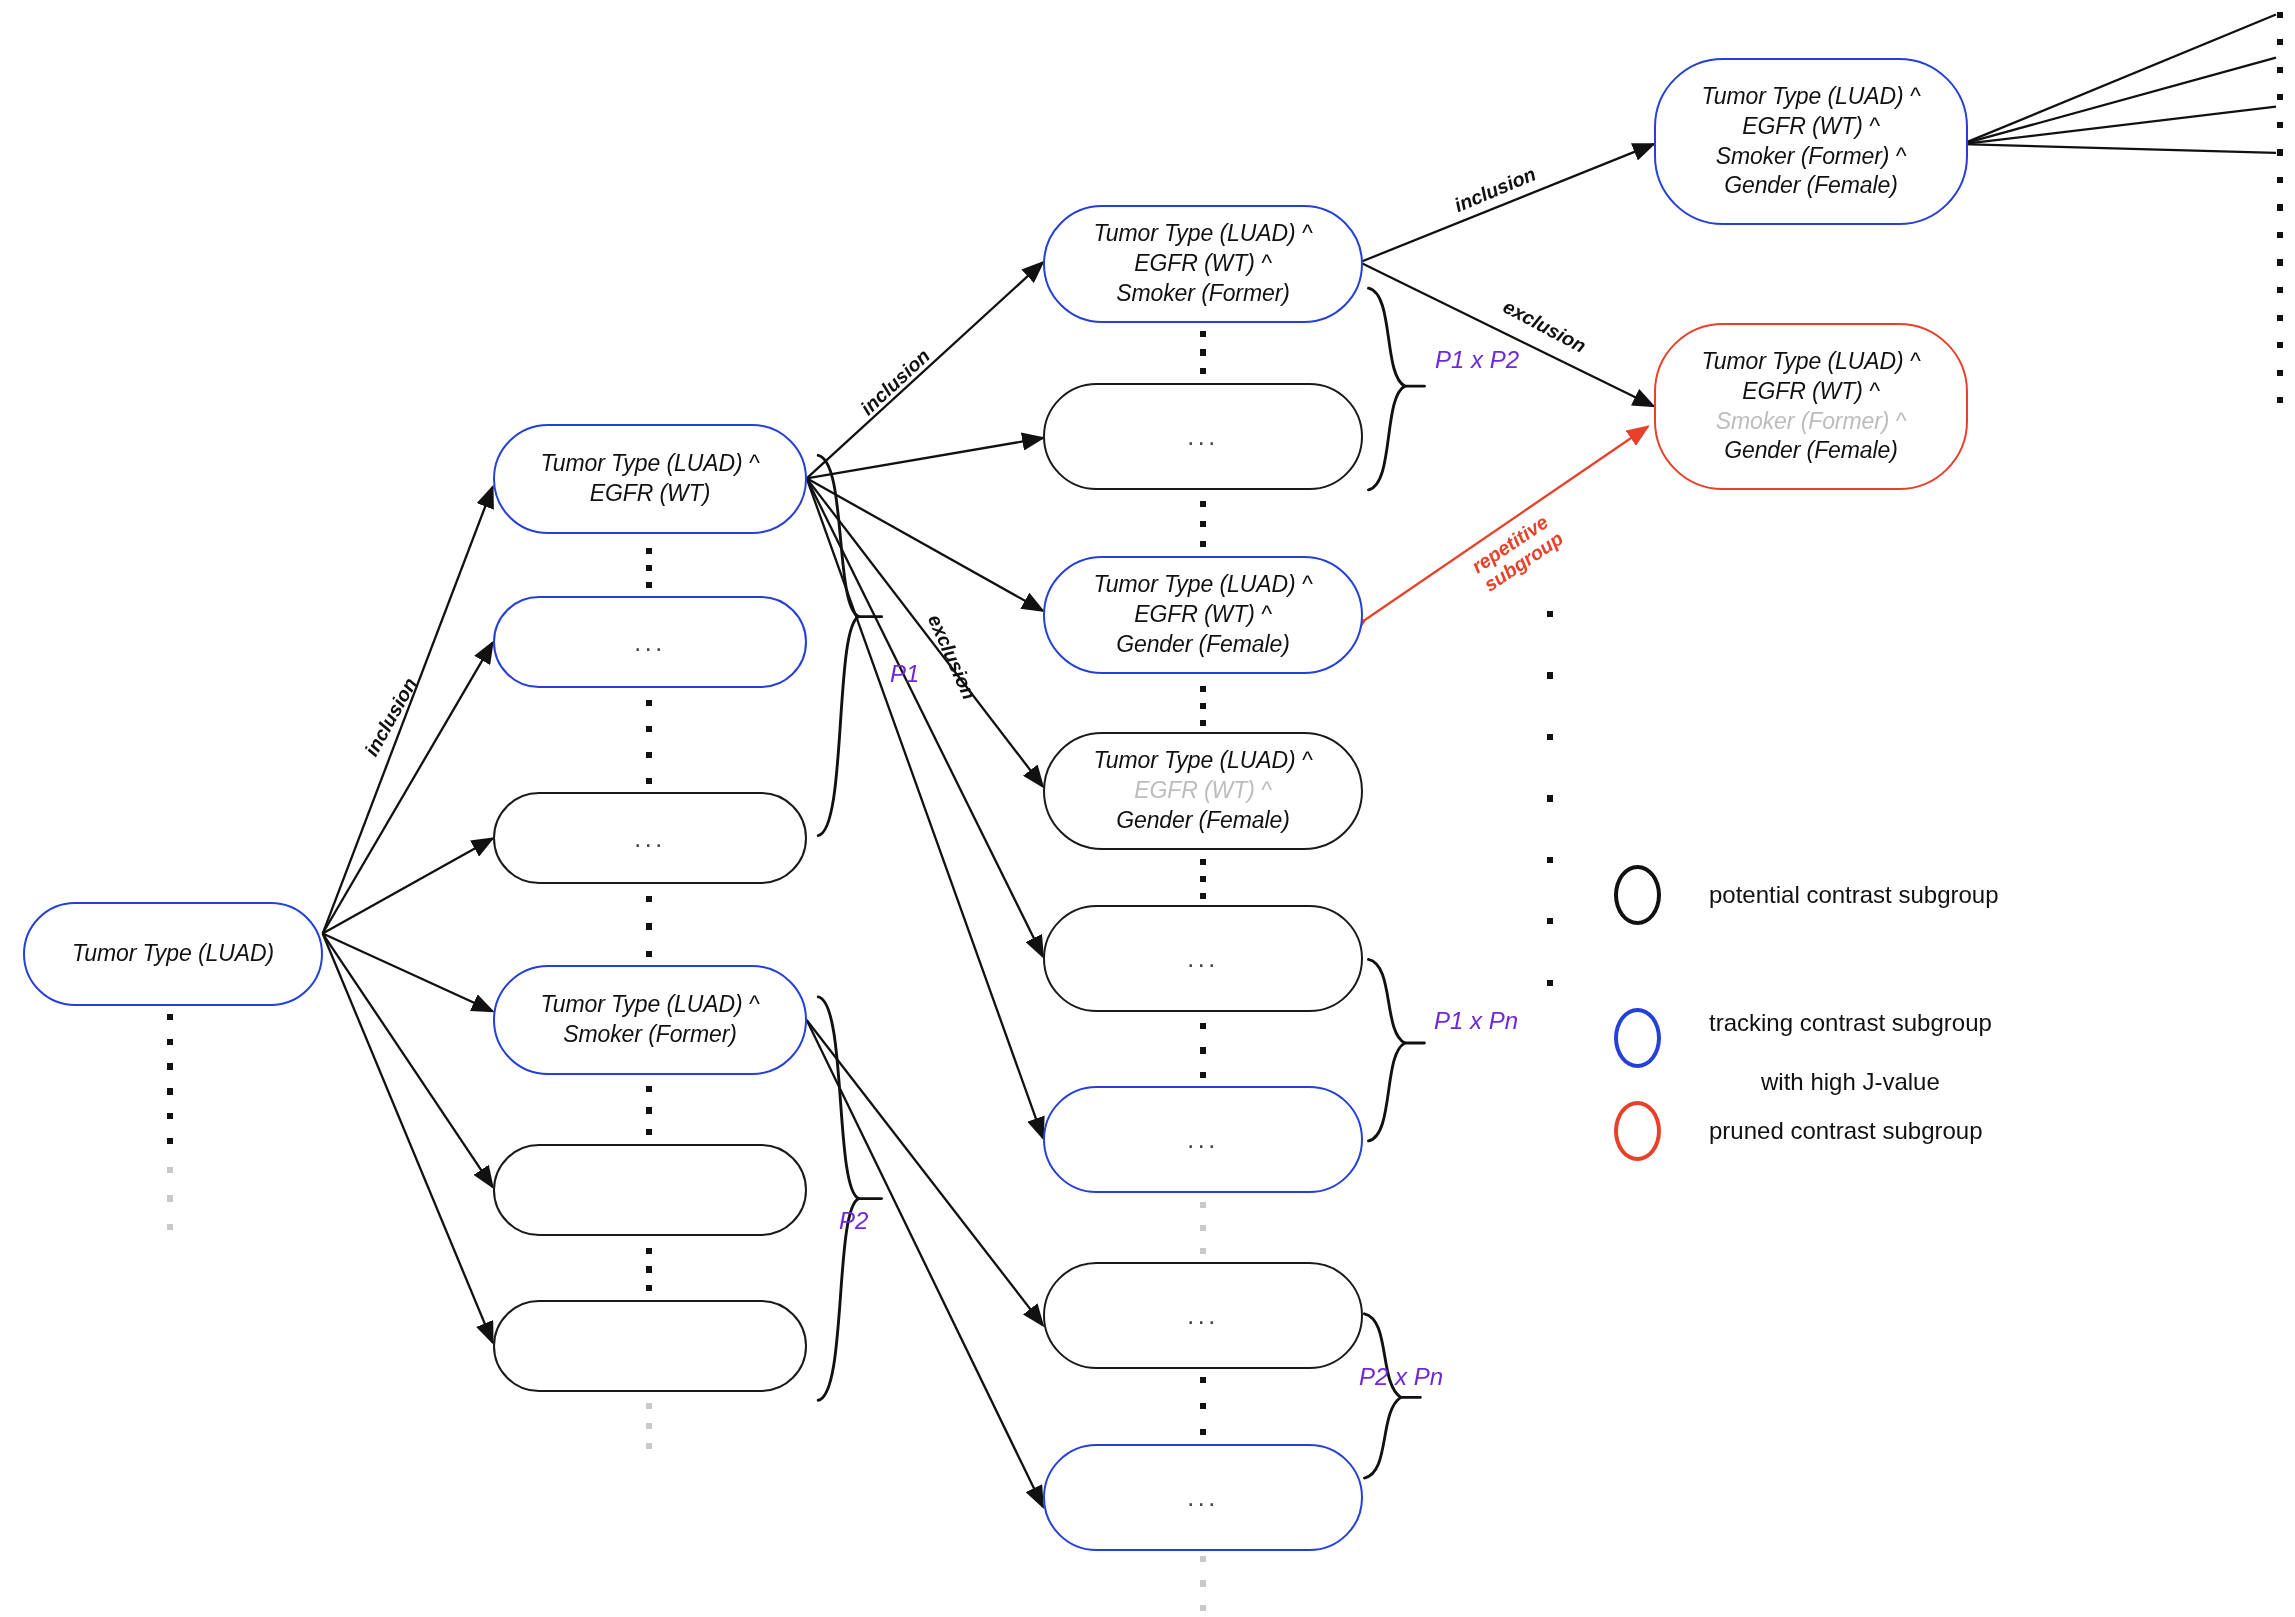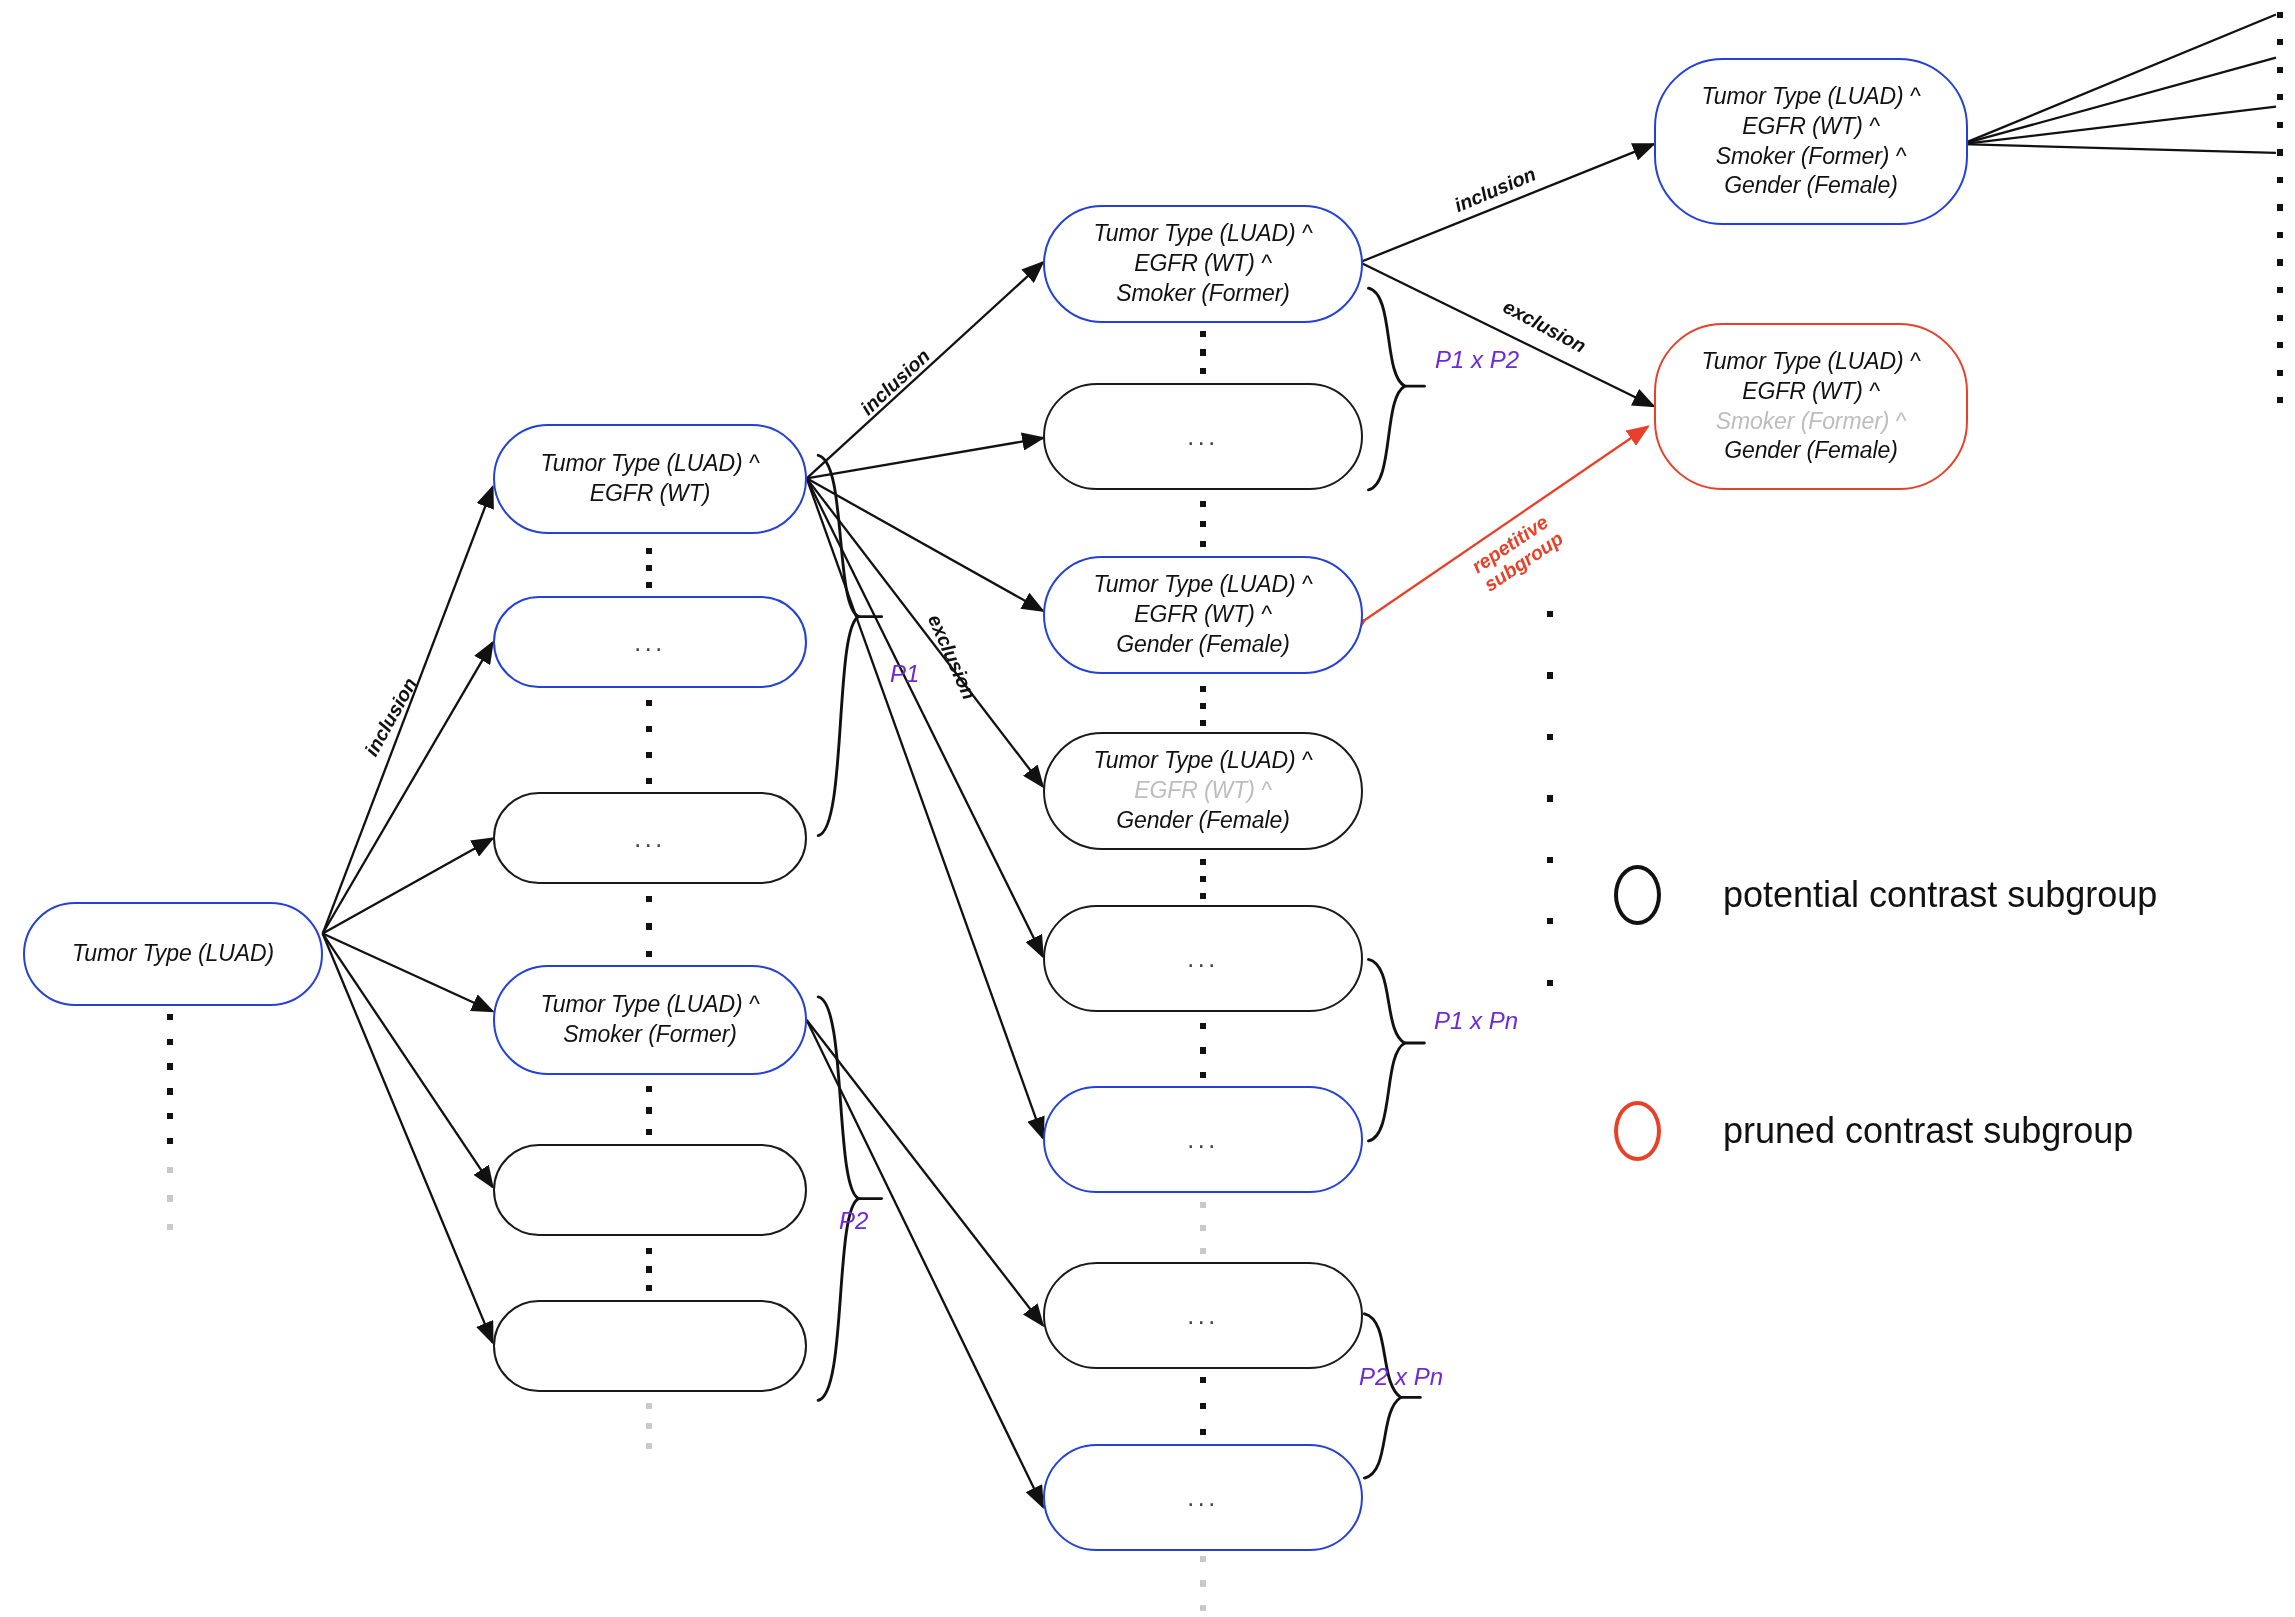--- a/index.html
+++ b/index.html
@@ -78,22 +78,22 @@
   .legend-swatch{
     width:47px;height:60px;
     border:4px solid #111;
     border-radius:50%;
     box-sizing:border-box;
     flex:0 0 auto;
   }
   .legend-swatch.blue{border-color:#2440d8;}
   .legend-swatch.red{border-color:#e8412a;}
   .legend-text{
-    margin-left:62px;
-    font-size:36px;
+    margin-left:48px;
+    font-size:24px;
     color:#111;
     line-height:1.22;
     text-align:center;
     white-space:pre-line;
   }
 </style>
 </head>
 <body>
 
 <div id="stage">
@@ -388,20 +388,27 @@
   <div class="brace-label" style="left:1434px; top:1007px;">P1 x Pn</div>
   <div class="brace-label" style="left:1359px; top:1363px;">P2 x Pn</div>
 
   <div class="legend" style="left:1614px; top:853px; width:634px; height:323px;">
 
     <div class="legend-row" style="left:0; top:11.5px;">
       <div class="legend-swatch"></div>
       <div class="legend-text">potential contrast subgroup</div>
     </div>
 
+    <div class="legend-row" style="left:0; top:126px;">
+      <div class="legend-swatch blue"></div>
+      <div class="legend-text">
+        <span>tracking contrast subgroup</span><br>
+        <span>with high J-value</span>
+      </div>
+    </div>
 
     <div class="legend-row" style="left:0; top:248px;">
       <div class="legend-swatch red"></div>
       <div class="legend-text">pruned contrast subgroup</div>
     </div>
 
   </div>
 
 </div>
 

